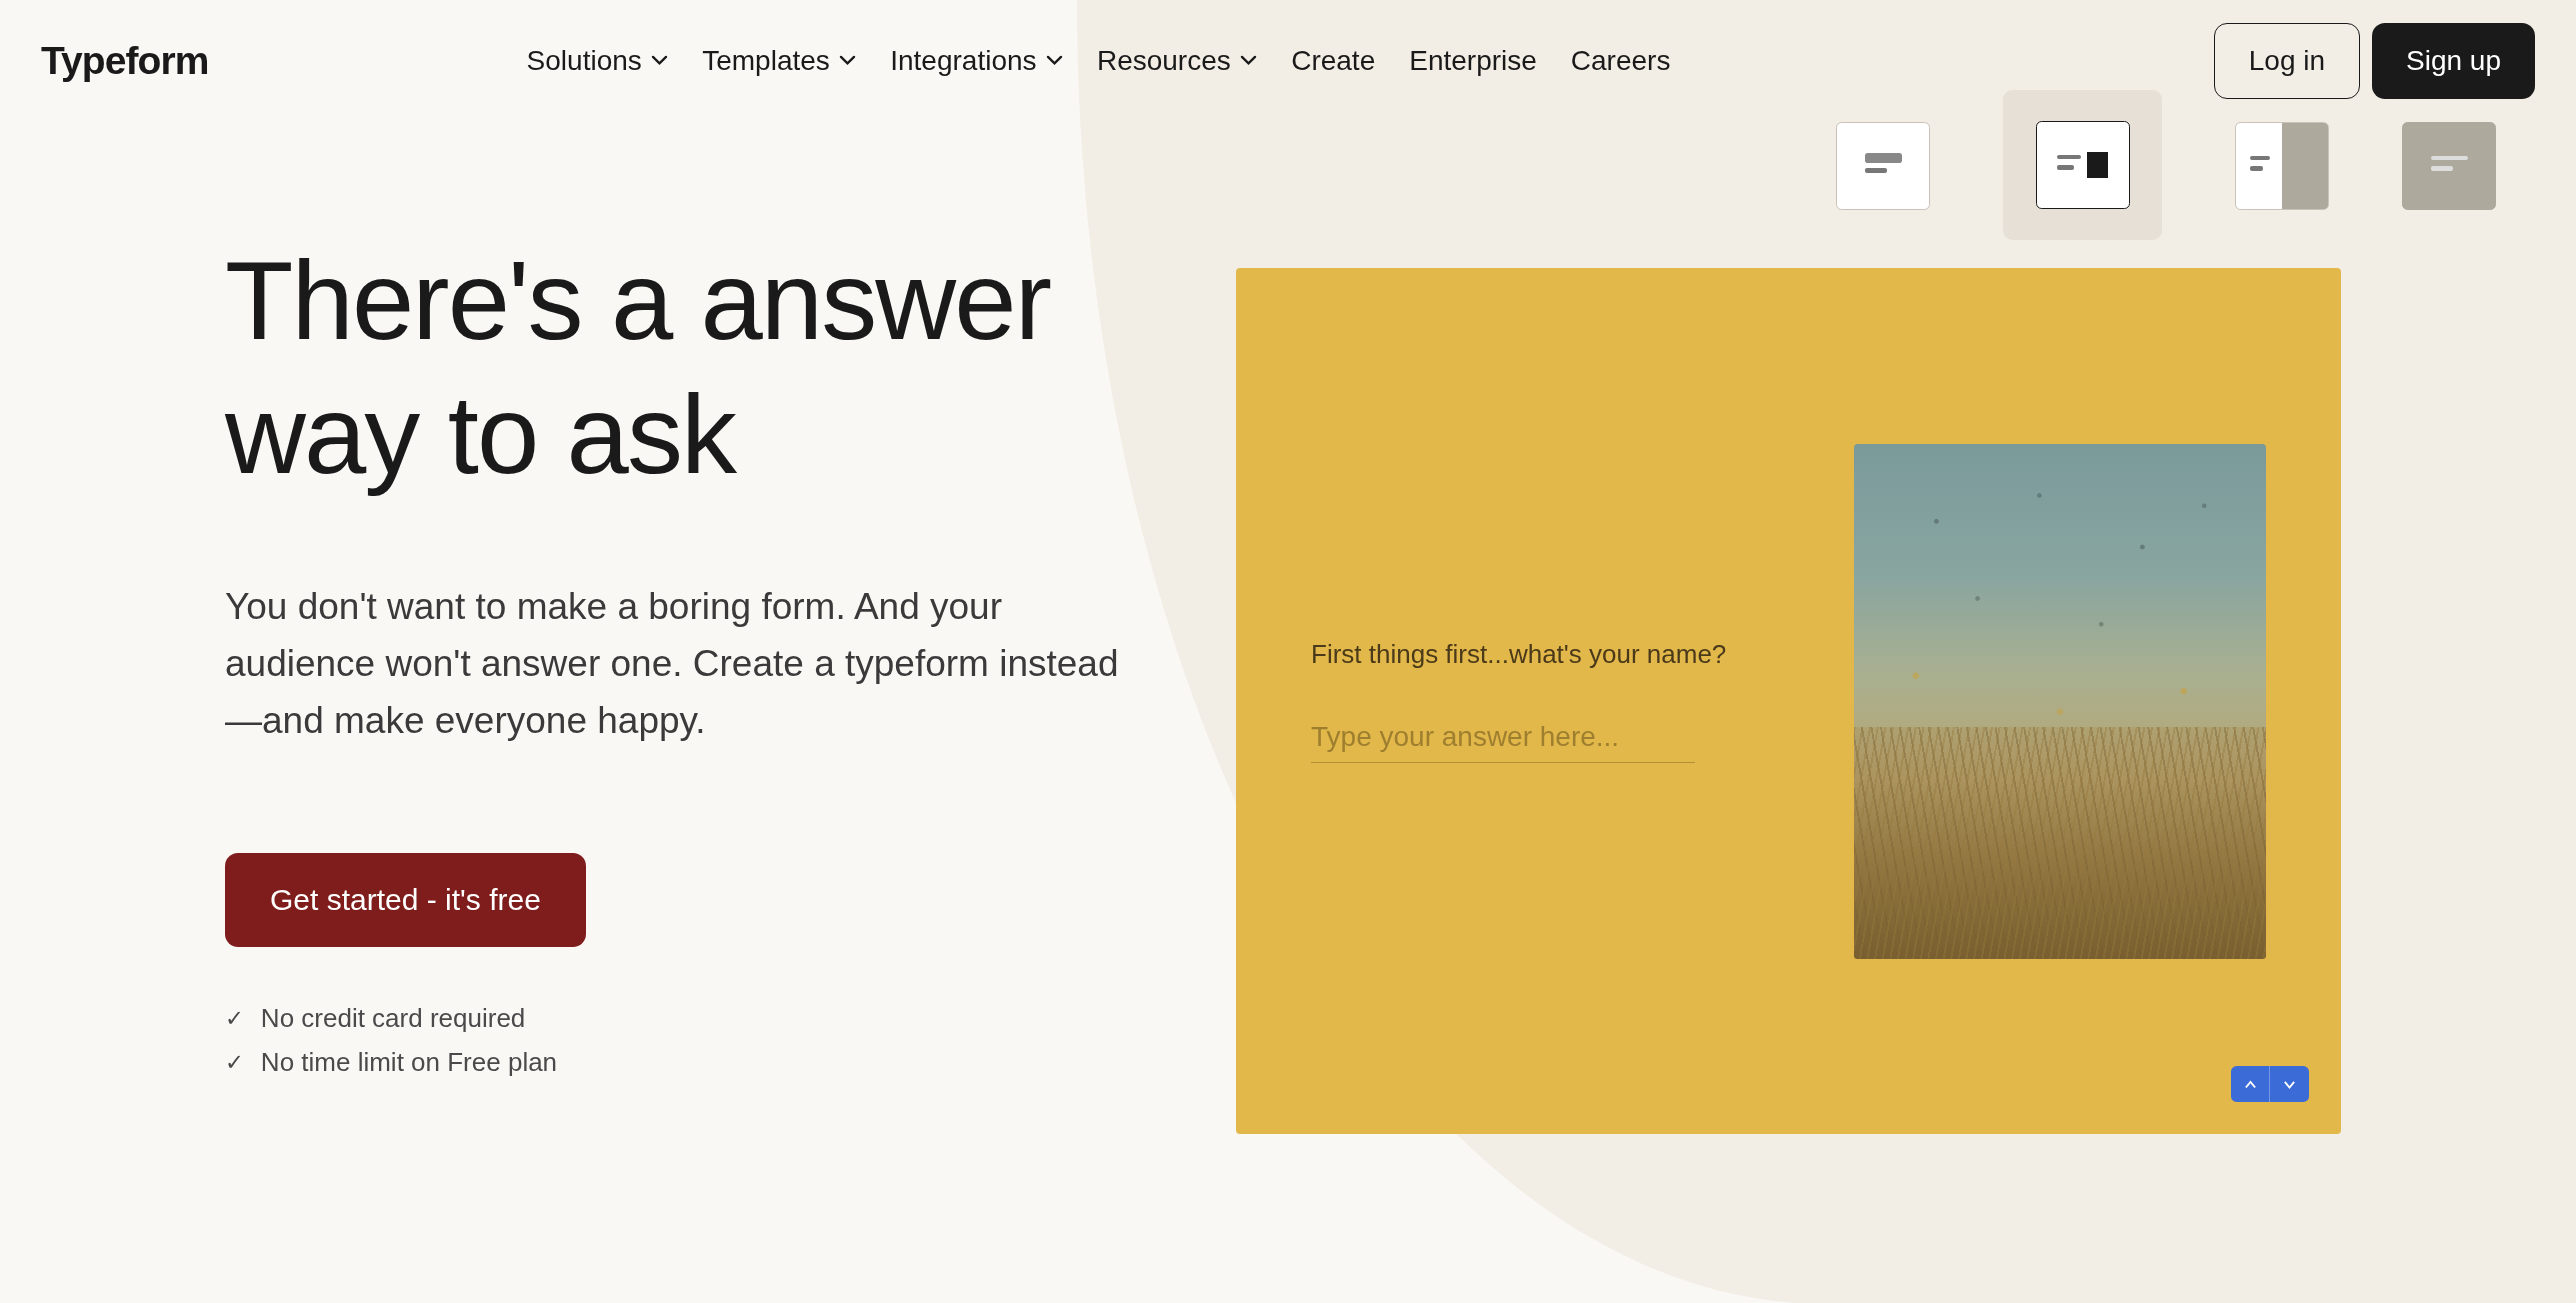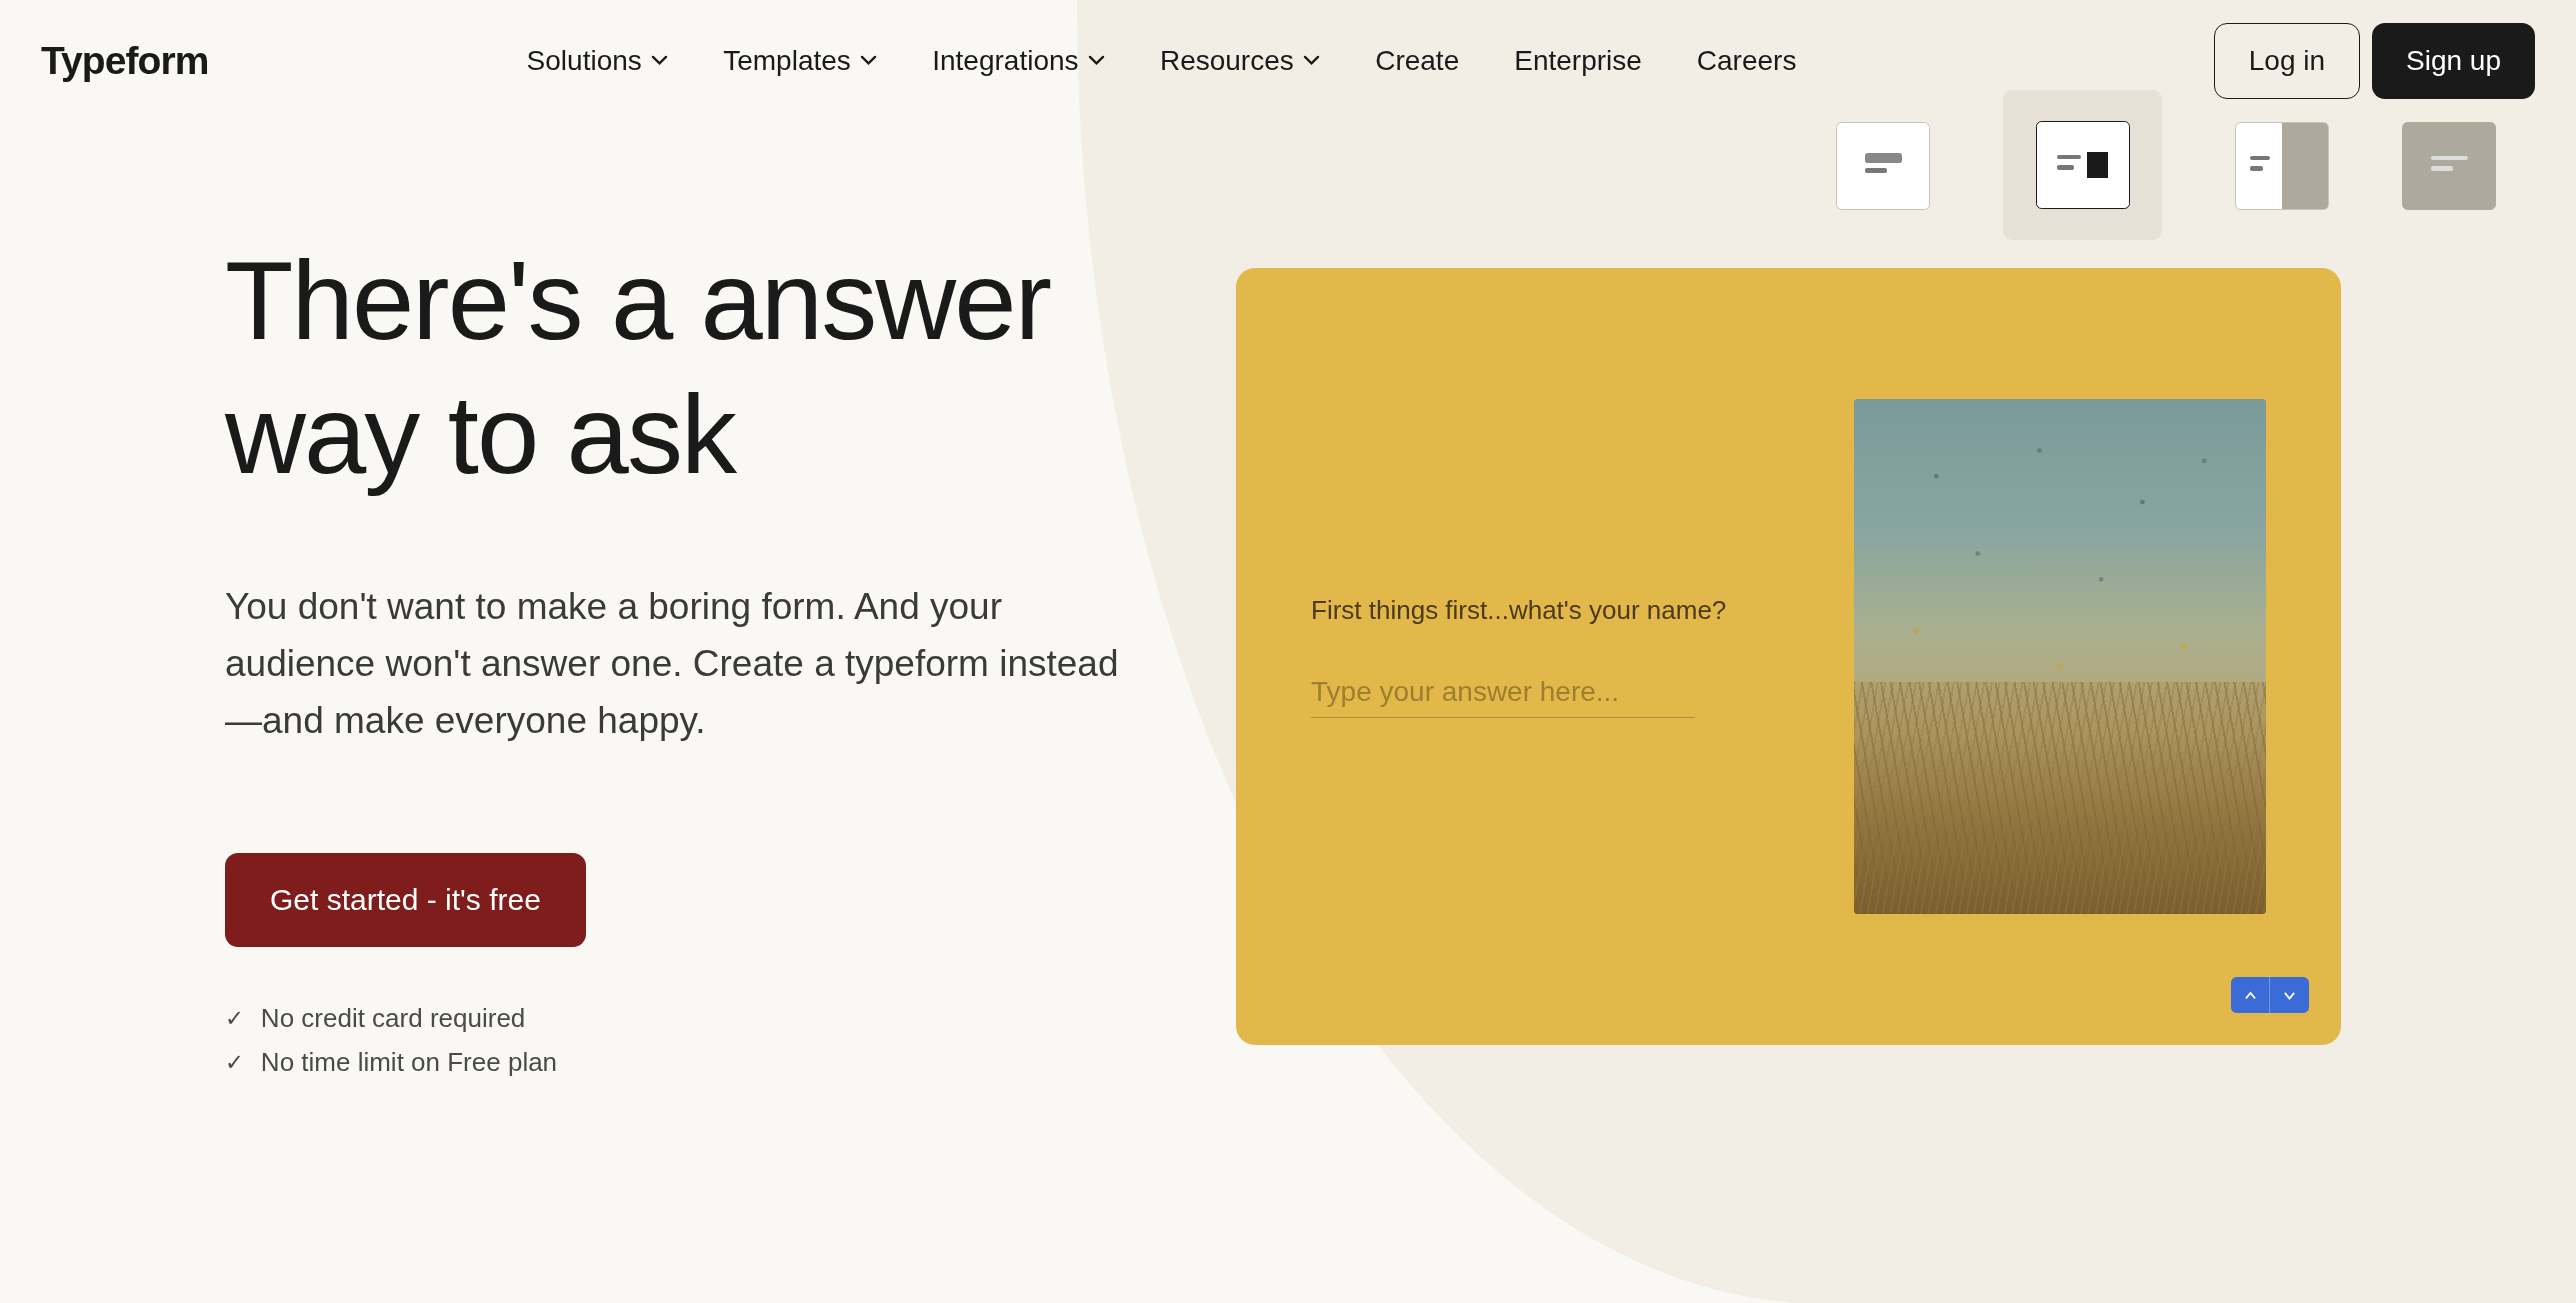--- a/index.html
+++ b/index.html
@@ -30,21 +30,21 @@
   padding: 22.5px 41px;
   height: 122px;
 }
 .logo {
   font-weight: 600;
   font-size: 39px;
   letter-spacing: -0.9px;
 }
 .nav {
   display: flex;
-  gap: 55px;
+  gap: 34px;
   margin-left: 318px;
 }
 .nav-item {
   display: flex;
   align-items: center;
   gap: 9.4px;
   font-size: 28px;
   cursor: pointer;
   color: #1a1a1a;
 }
@@ -173,23 +173,23 @@
 .mini-line {
   height: 4.7px;
   background: #777;
   margin-bottom: 5.6px;
   border-radius: 1.9px;
 }
 .mini-line.short { width: 22.5px; }
 .mini-line.long { width: 37px; }
 .form-preview {
   width: 1105px;
-  height: 777px;
+  height: 866px;
   background: #e3b84a;
-  border-radius: 19px;
+  border-radius: 4px;
   position: relative;
   display: flex;
   align-items: center;
   padding: 0 75px;
 }
 .form-left {
   flex: 1;
 }
 .form-q {
   font-size: 26px;

